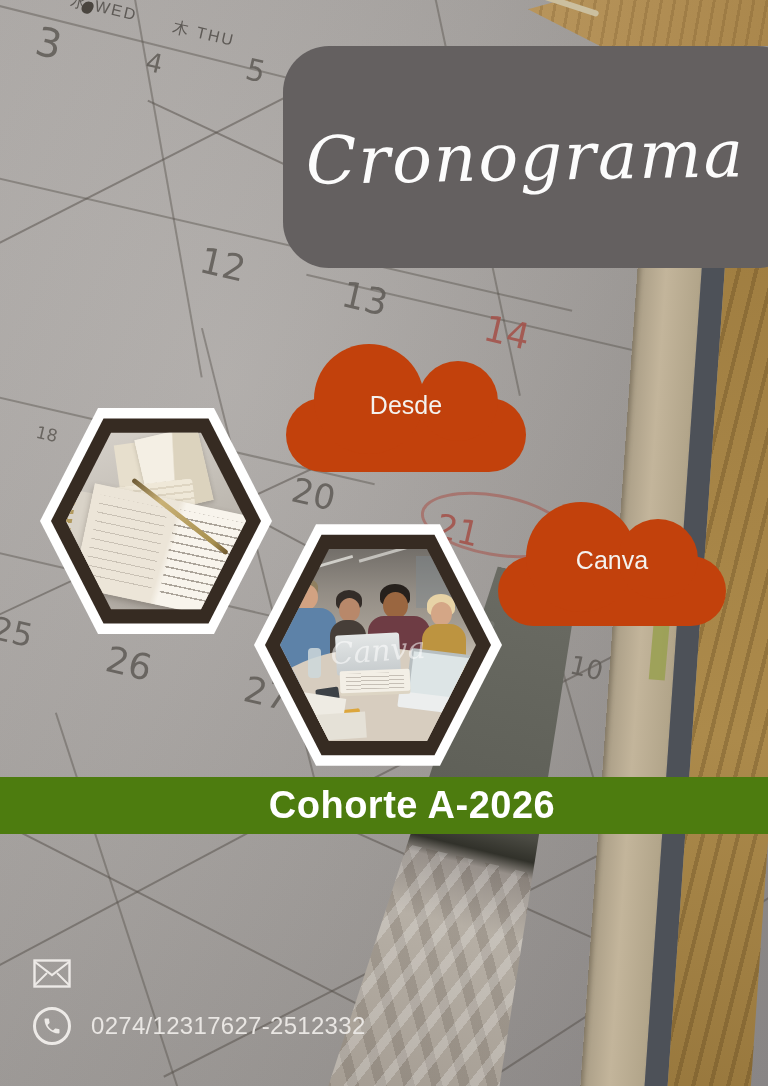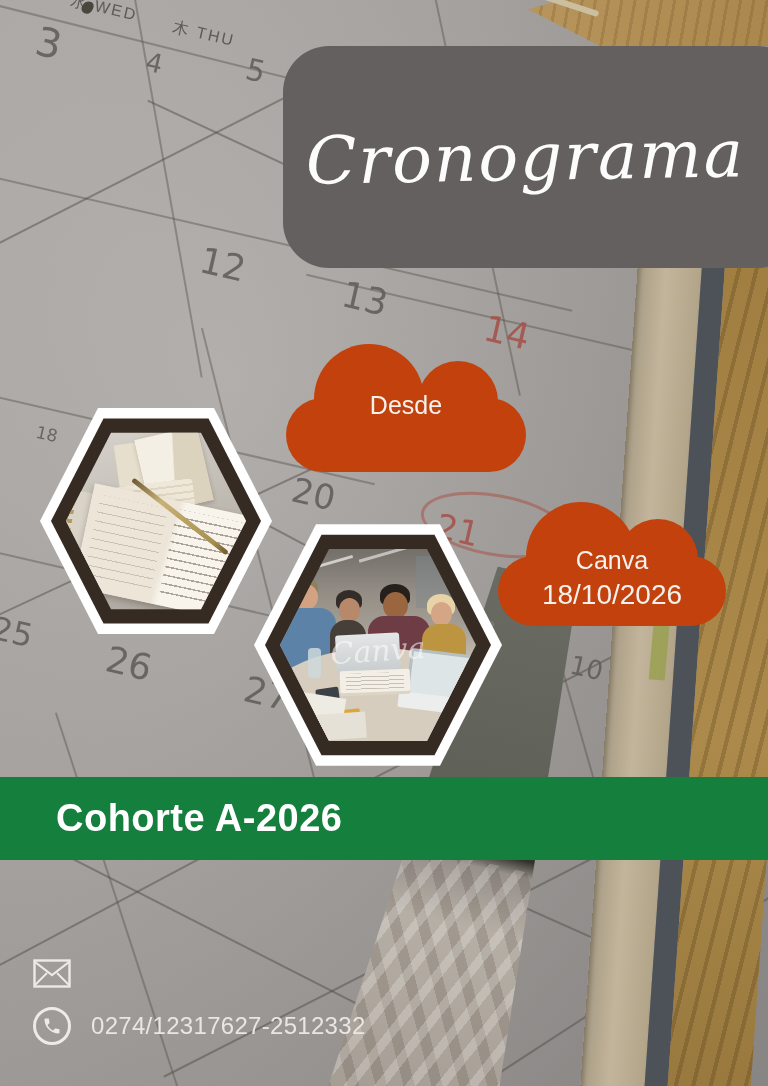--- a/index.html
+++ b/index.html
@@ -140,22 +140,22 @@
   .st-marker { position:absolute; left:44px; top:166px; width:36px; height:5px;
     background:#dca63c; border-radius:3px; transform:rotate(-6deg); }
   .st-paper1 { position:absolute; left:2px; top:150px; width:62px; height:34px;
     background:#eeebe3; transform:rotate(9deg); }
   .st-paper2 { position:absolute; left:14px; top:170px; width:72px; height:26px;
     background:#e5e1d7; transform:rotate(-4deg); }
   .watermark { position:absolute; left:0; right:0; top:44%; text-align:center;
     font-family:"DejaVu Serif","Liberation Serif",serif; font-style:italic;
     font-size:30px; color:rgba(255,255,255,.55); transform:rotate(-4deg); z-index:3; }
   
-  .band { position:absolute; left:0; top:777px; width:768px; height:83px; background:#15803d;
-    display:flex; align-items:center; }
+  .band { position:absolute; left:0; top:777px; width:768px; height:57px; background:#4d7c0f;
+    display:flex; align-items:center;justify-content:center; }
   .band .cohort { margin-left:56px; color:#ffffff; font-size:38px; font-weight:bold;
     letter-spacing:.5px; }
   
   .contacts { position:absolute; left:33px; top:954px; }
   .c-row { display:flex; align-items:center; margin-bottom:15px; height:38px; }
   .c-icon { width:38px; display:flex; align-items:center; justify-content:center; }
   .c-text { margin-left:20px; color:#e9e6e3; font-size:24px; letter-spacing:.3px; }
   .phone-circle { width:38px; height:38px; border:3px solid #edeae7; border-radius:50%;
     display:flex; align-items:center; justify-content:center; }
 </style>
@@ -223,21 +223,20 @@
   </div>
 
   <div class="cloud cloud-desde">
     <div class="txt">
       <div class="lbl">Desde</div>
     </div>
   </div>
   <div class="cloud cloud-hasta">
     <div class="txt">
       <div class="lbl">Canva</div>
-      <div class="dt">18/10/2026</div>
     </div>
   </div>
 
   <div class="hex hex1">
     <div class="hex-layer hex-white"></div>
     <div class="hex-layer hex-brown"></div>
     <div class="hex-layer hex-photo ph-nb">
       <div class="nb-book-back"></div>
       <div class="nb-book-cover"></div>
       <div class="nb-fan"></div>

